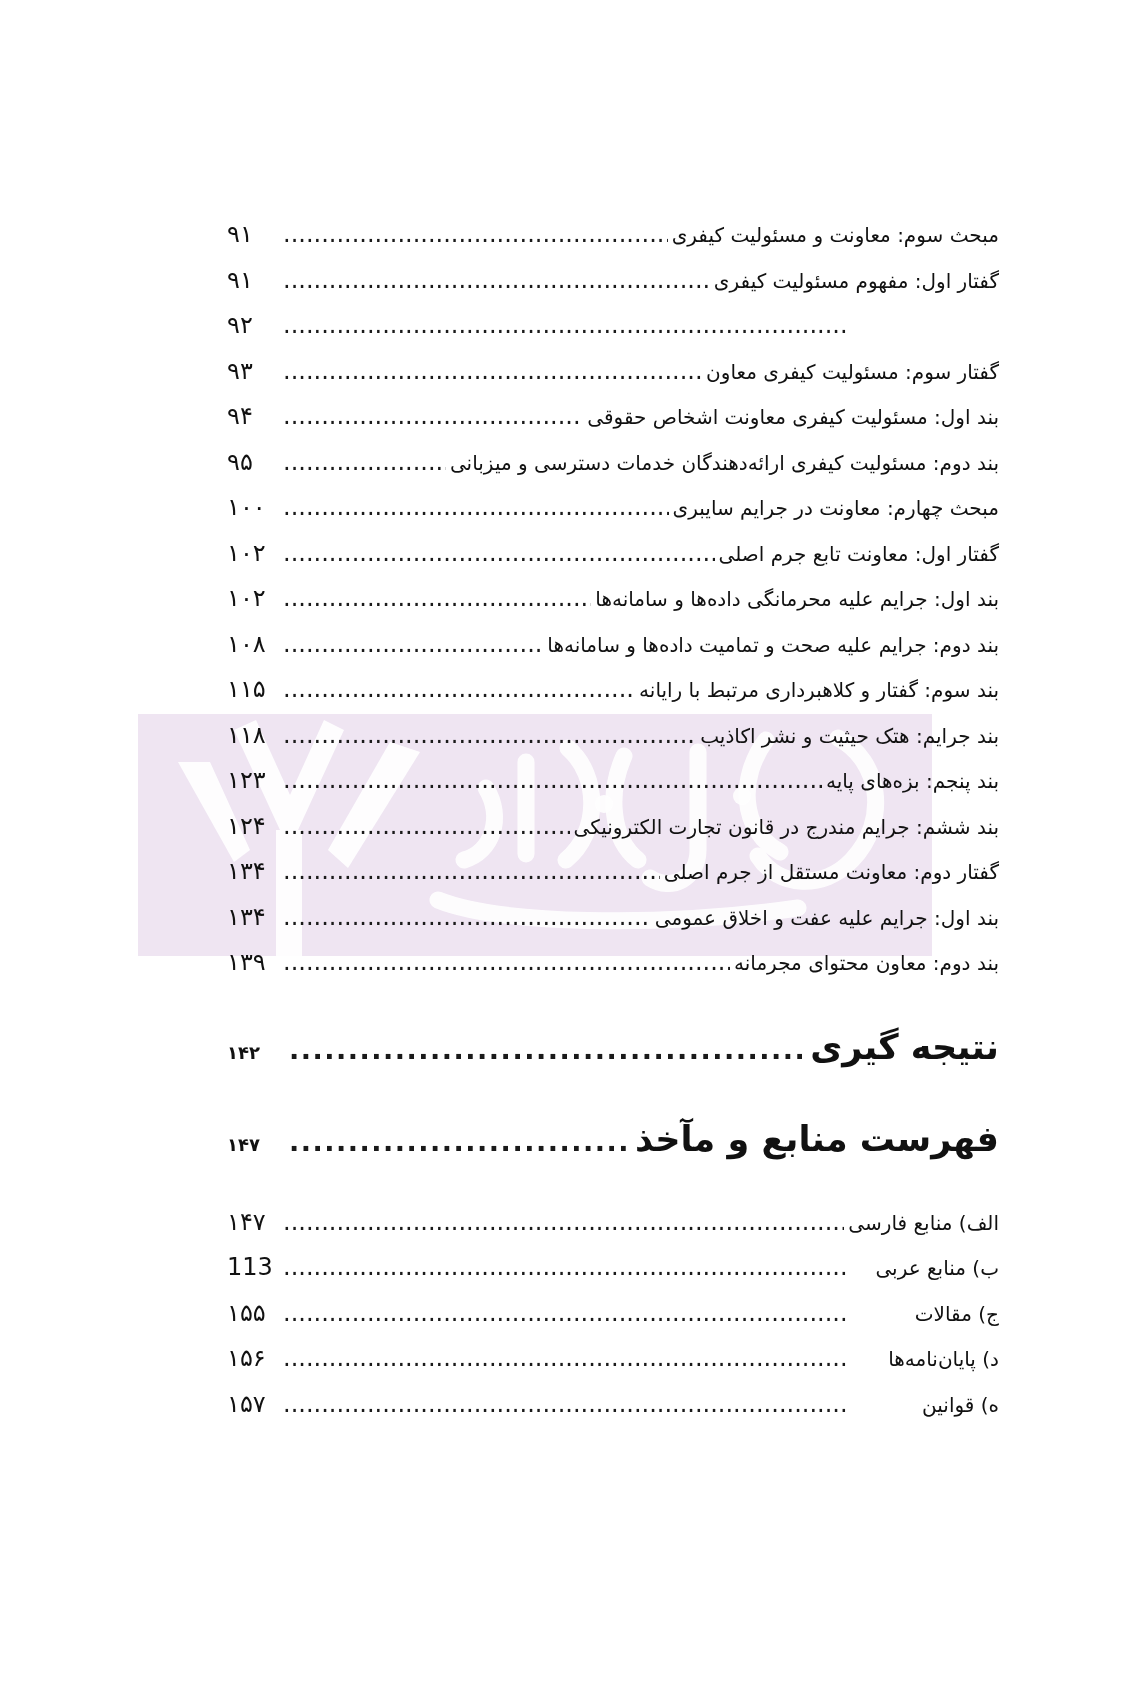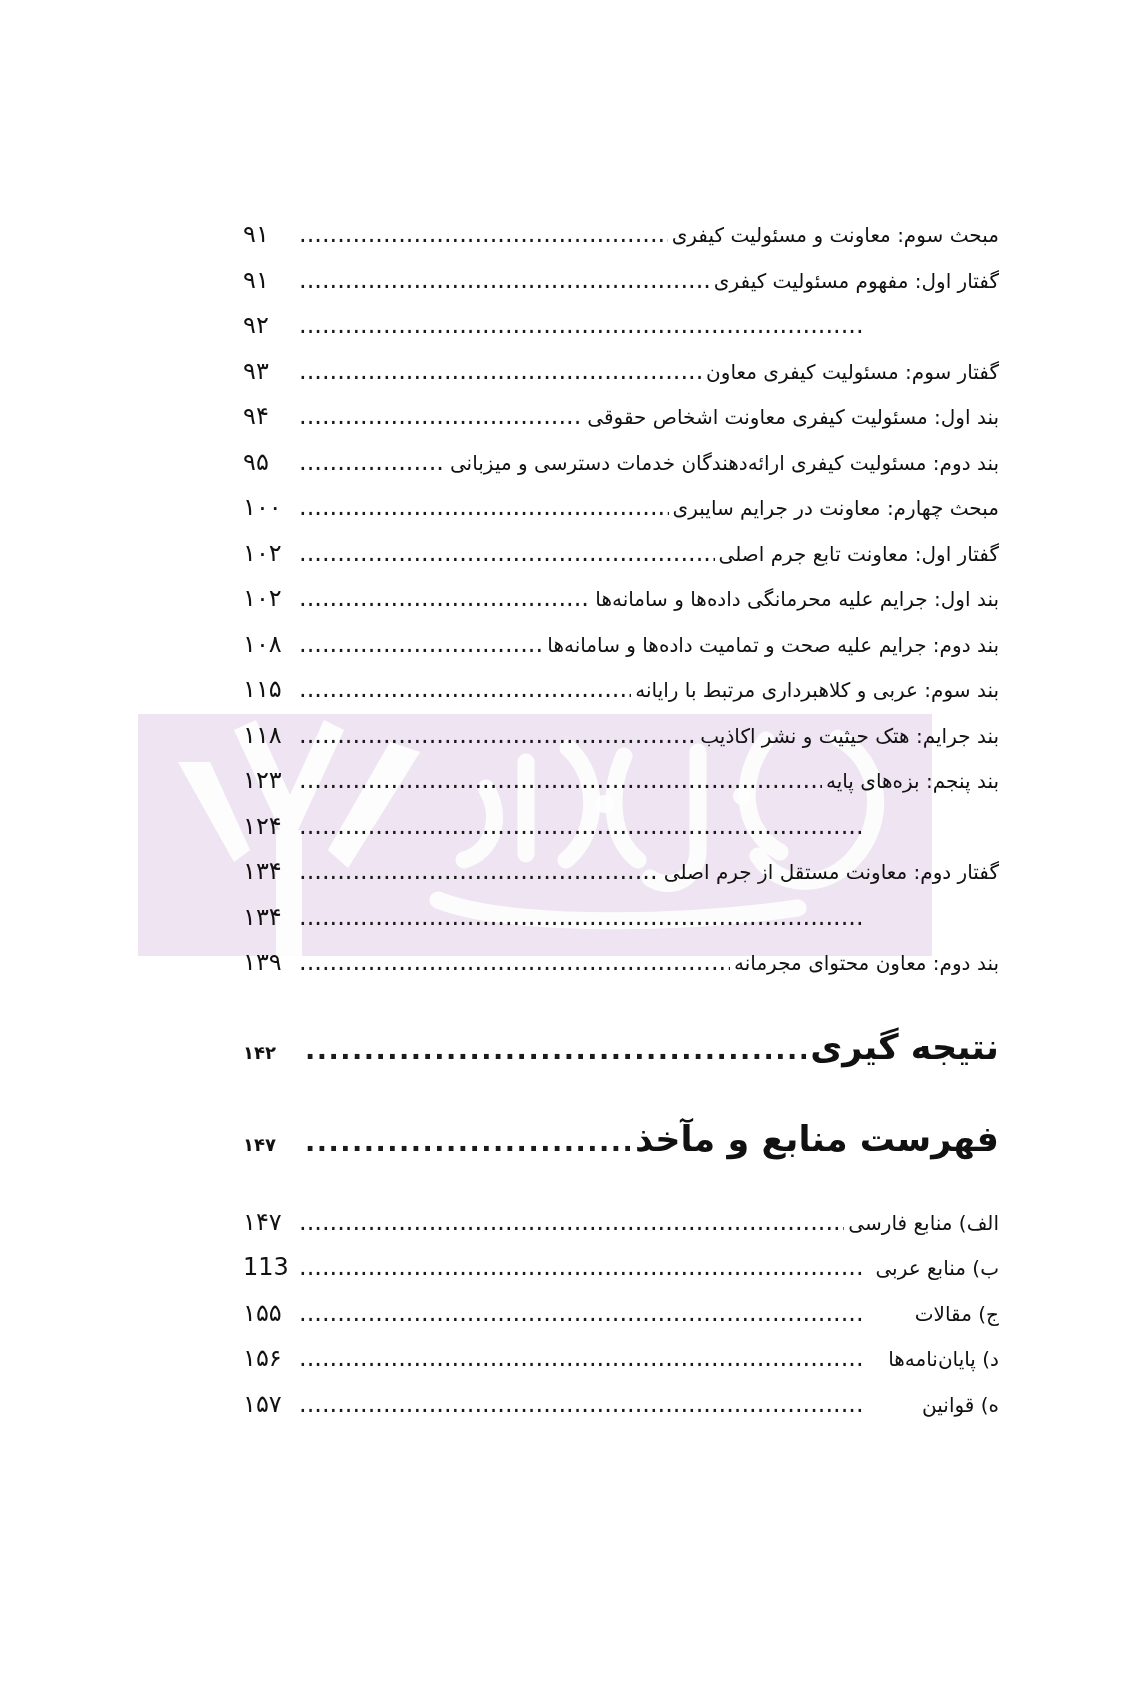--- a/index.html
+++ b/index.html
@@ -96,21 +96,20 @@
     min-width: 10px;
   }
   .toc-page {
     flex: 0 0 auto;
     font-size: 24px;
     line-height: 1.0;
     text-align: left;
     min-width: 52px;
     direction: rtl;
     unicode-bidi: isolate;
-    margin-left: 16px;
   }
 
   
   .toc-row.major {
     height: 62px;
     align-items: baseline;
   }
   .toc-row.major .toc-title {
     font-weight: bold;
     font-size: 35px;
@@ -211,44 +210,46 @@
         <span class="toc-title">بند اول: جرایم علیه محرمانگی داده‌ها و سامانه‌ها</span>
         <span class="toc-dots">..........................................................................</span>
         <span class="toc-page">۱۰۲</span>
       </div>
       <div class="toc-row">
         <span class="toc-title">بند دوم: جرایم علیه صحت و تمامیت داده‌ها و سامانه‌ها</span>
         <span class="toc-dots">..........................................................................</span>
         <span class="toc-page">۱۰۸</span>
       </div>
       <div class="toc-row">
-        <span class="toc-title">بند سوم: عربی و کلاهبرداری مرتبط با رایانه</span>
+        <span class="toc-title">بند سوم: گفتار و کلاهبرداری مرتبط با رایانه</span>
         <span class="toc-dots">..........................................................................</span>
         <span class="toc-page">۱۱۵</span>
       </div>
       <div class="toc-row">
         <span class="toc-title">بند جرایم: هتک حیثیت و نشر اکاذیب</span>
         <span class="toc-dots">..........................................................................</span>
         <span class="toc-page">۱۱۸</span>
       </div>
       <div class="toc-row">
         <span class="toc-title">بند پنجم: بزه‌های پایه</span>
         <span class="toc-dots">..........................................................................</span>
         <span class="toc-page">۱۲۳</span>
       </div>
       <div class="toc-row">
+        <span class="toc-title">بند ششم: جرایم مندرج در قانون تجارت الکترونیکی</span>
         <span class="toc-dots">..........................................................................</span>
         <span class="toc-page">۱۲۴</span>
       </div>
       <div class="toc-row">
         <span class="toc-title">گفتار دوم: معاونت مستقل از جرم اصلی</span>
         <span class="toc-dots">..........................................................................</span>
         <span class="toc-page">۱۳۴</span>
       </div>
       <div class="toc-row">
+        <span class="toc-title">بند اول: جرایم علیه عفت و اخلاق عمومی</span>
         <span class="toc-dots">..........................................................................</span>
         <span class="toc-page">۱۳۴</span>
       </div>
       <div class="toc-row">
         <span class="toc-title">بند دوم: معاون محتوای مجرمانه</span>
         <span class="toc-dots">..........................................................................</span>
         <span class="toc-page">۱۳۹</span>
       </div>
     </div>
 

